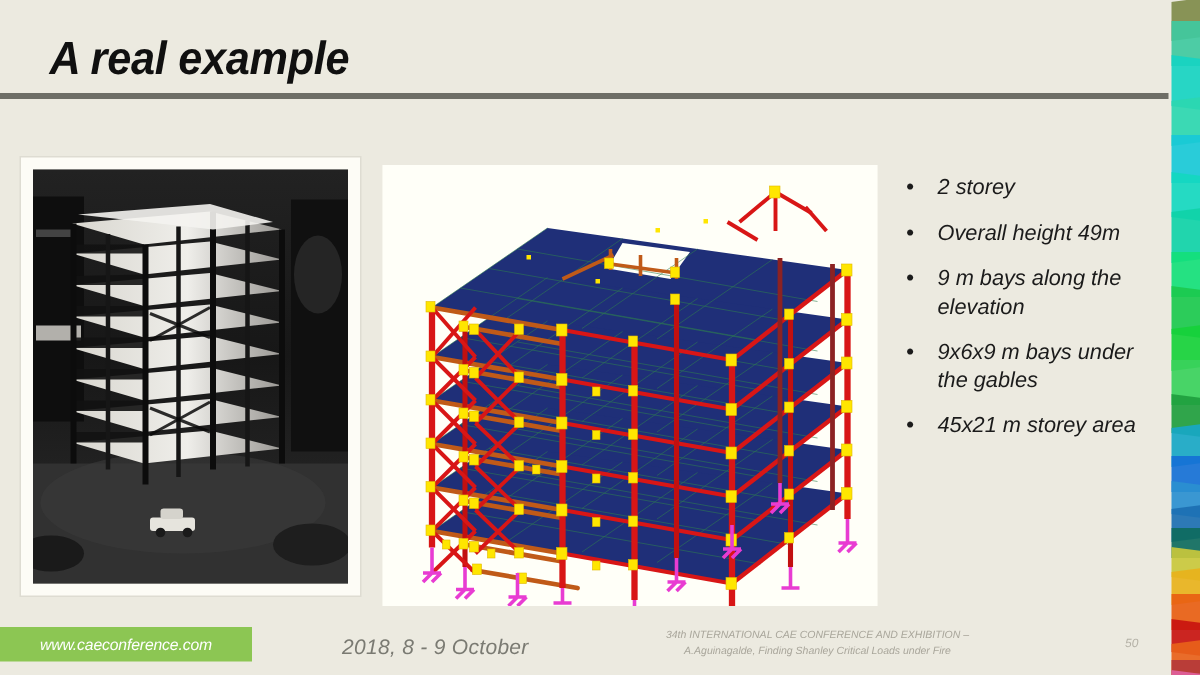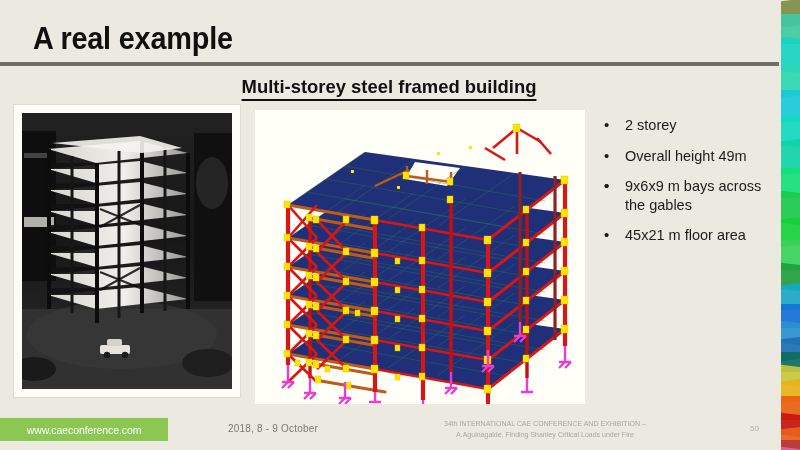--- a/index.html
+++ b/index.html
@@ -2,21 +2,21 @@
 <html><head>
 <meta charset="utf-8">
 <style>
   html,body{margin:0;padding:0;}
   body{
     width:800px;height:450px;overflow:hidden;
     background:#ECEAE0;
     font-family:"Liberation Sans", sans-serif;
     position:relative;
   }
-  #slide{position:absolute;inset:0;background:#ECEAE0;}
+  #slide{position:absolute;inset:0;background:#ECEAE0;font-style:italic;}
 
   
   #mosaic{
     position:absolute;left:781px;top:0;width:19px;height:450px;
     overflow:hidden;
   }
   #mosaic .tile{position:absolute;left:-4px;width:28px;}
 
   
   #title{
@@ -81,21 +81,21 @@
     position:absolute;left:0;top:418px;width:168px;height:23px;
     background:#8CC653;
   }
   #footer-url{
     position:absolute;left:0;top:418px;width:168px;height:23px;
     display:flex;align-items:center;justify-content:center;
     color:#FFFFFF;font-size:10.5px;letter-spacing:-0.1px;
   }
   #footer-date{
     position:absolute;left:228px;top:423px;
-    color:#7A7A72;font-size:10px;letter-spacing:0.2px;white-space:nowrap;
+    color:#7A7A72;font-size:14px;letter-spacing:0.2px;white-space:nowrap;
   }
   #footer-center{
     position:absolute;left:400px;top:419px;width:290px;
     text-align:center;color:#A9A69B;font-size:7px;line-height:1.55;
   }
   #footer-page{
     position:absolute;left:750px;top:424px;
     color:#B4B1A6;font-size:8px;
   }
 </style>
@@ -127,23 +127,20 @@
       <div class="tile" style="top: 396px; height: 24px; background: rgb(232, 94, 18); opacity: 0.92; transform: skewY(0deg);"></div>
       <div class="tile" style="top: 414px; height: 22px; background: rgb(200, 20, 16); opacity: 0.92; transform: skewY(7deg);"></div>
       <div class="tile" style="top: 428px; height: 22px; background: rgb(232, 97, 26); opacity: 0.92; transform: skewY(-7deg);"></div>
       <div class="tile" style="top: 440px; height: 20px; background: rgb(180, 58, 58); opacity: 0.92; transform: skewY(0deg);"></div>
       <div class="tile" style="top: 448px; height: 16px; background: rgb(224, 96, 156); opacity: 0.92; transform: skewY(7deg);"></div>
     </div>
 
   <div id="title">A real example</div>
   <div id="title-rule"></div>
 
-  <div id="subtitle">
-    <span>Multi-storey steel framed building</span>
-  </div>
 
   <div id="photo-frame">
     <div id="photo">
       <svg width="210" height="276" viewBox="0 0 210 276">
         <defs>
           <linearGradient id="nightbg" x1="0" y1="0" x2="0" y2="1">
             <stop offset="0%" stop-color="#222"></stop>
             <stop offset="45%" stop-color="#171717"></stop>
             <stop offset="100%" stop-color="#2c2c2c"></stop>
           </linearGradient>
@@ -448,28 +445,29 @@
     <div class="bullet-item">
       <span class="bullet-dot">•</span>
       <span class="bullet-text">2 storey</span>
     </div>
     <div class="bullet-item">
       <span class="bullet-dot">•</span>
       <span class="bullet-text">Overall height 49m</span>
     </div>
     <div class="bullet-item">
       <span class="bullet-dot">•</span>
+      <span class="bullet-text">9 m bays along the elevation</span>
     </div>
     <div class="bullet-item">
       <span class="bullet-dot">•</span>
-      <span class="bullet-text">9x6x9 m bays across the gables</span>
+      <span class="bullet-text">9x6x9 m bays under the gables</span>
     </div>
     <div class="bullet-item">
       <span class="bullet-dot">•</span>
-      <span class="bullet-text">45x21 m floor area</span>
+      <span class="bullet-text">45x21 m storey area</span>
     </div>
   </div>
 
   <div id="footer-bar"></div>
   <div id="footer-url">www.caeconference.com</div>
   <div id="footer-date">2018, 8 -  9 October</div>
   <div id="footer-center">
     <div>34th INTERNATIONAL CAE CONFERENCE AND EXHIBITION –</div>
     <div>A.Aguinagalde, Finding Shanley Critical Loads under Fire</div>
   </div>

